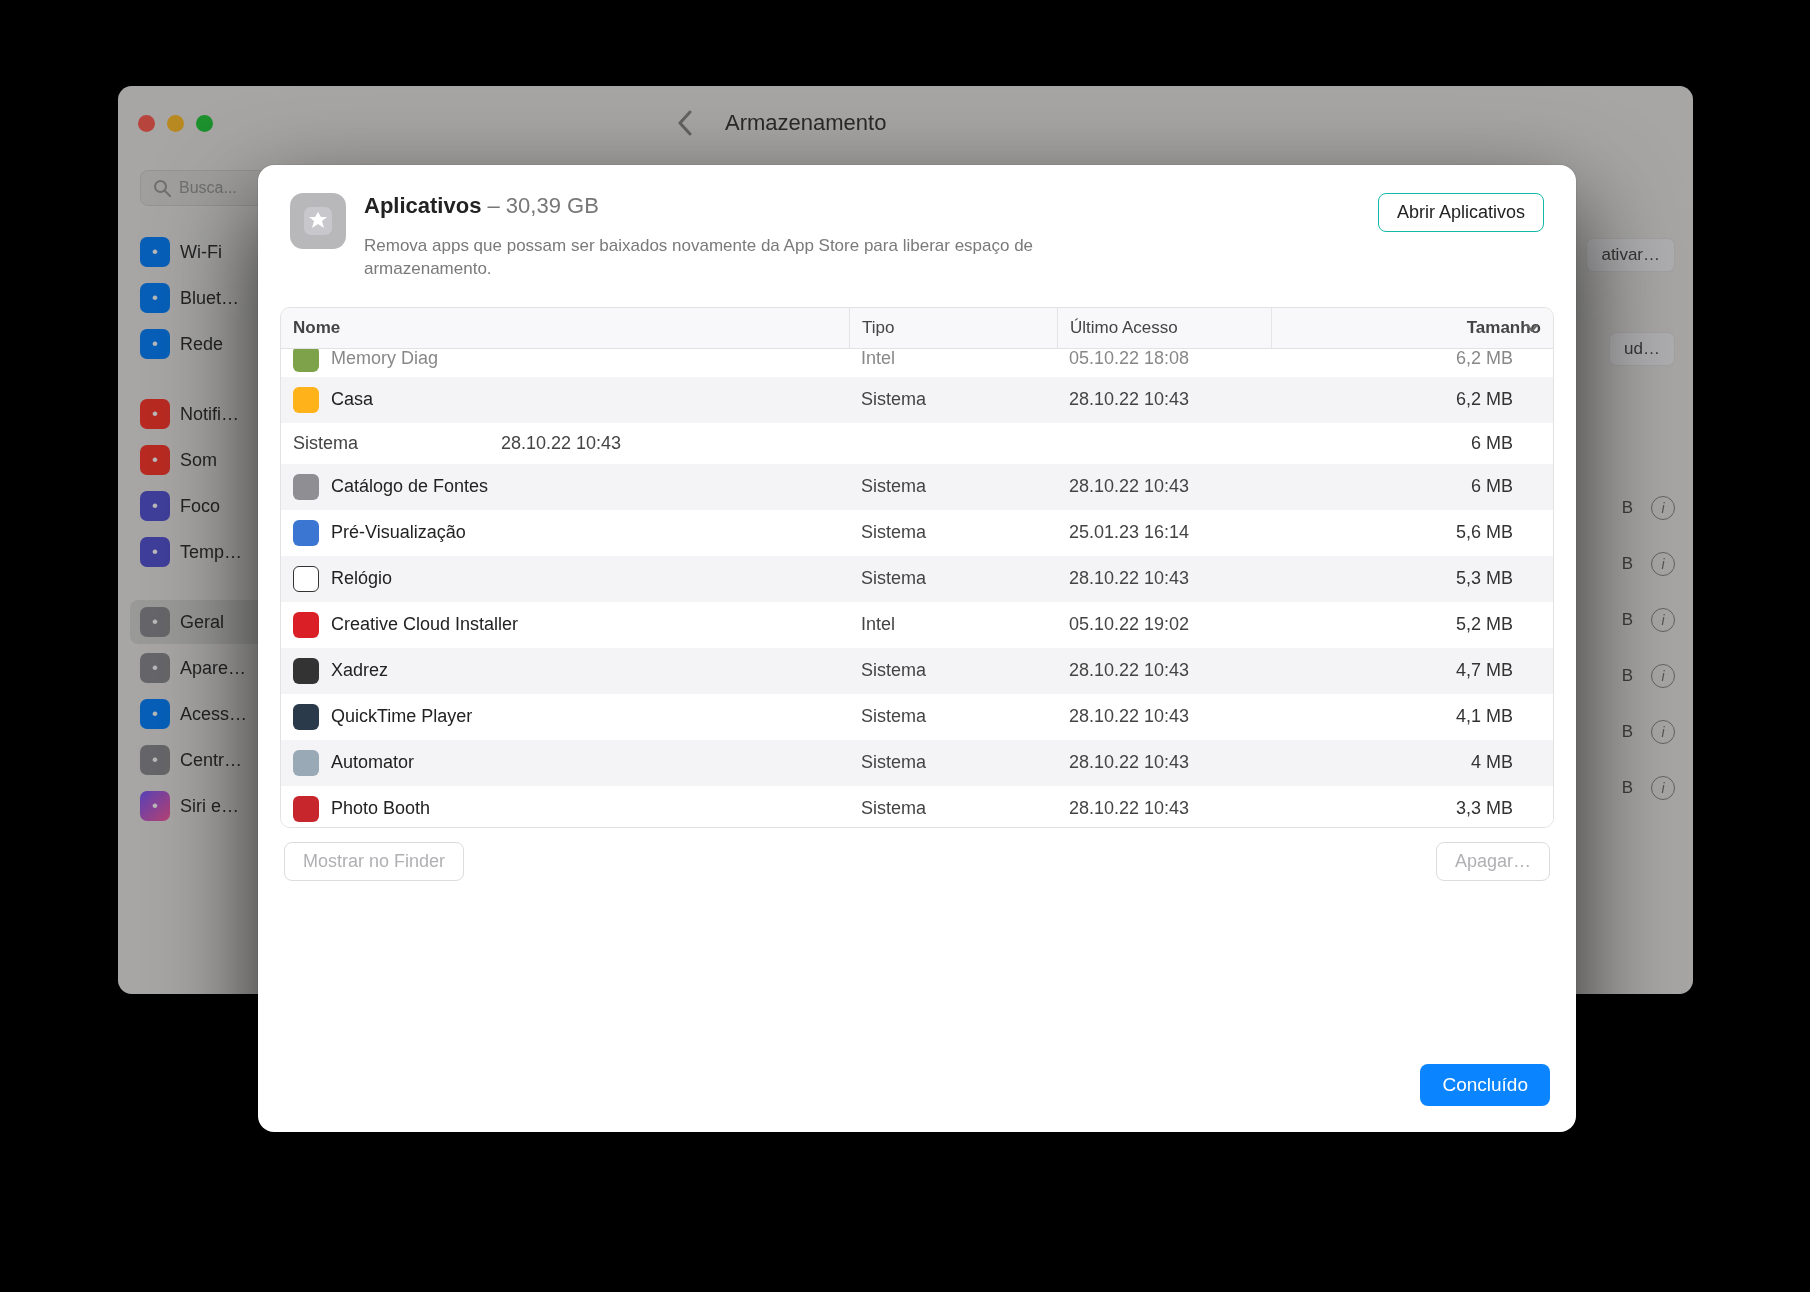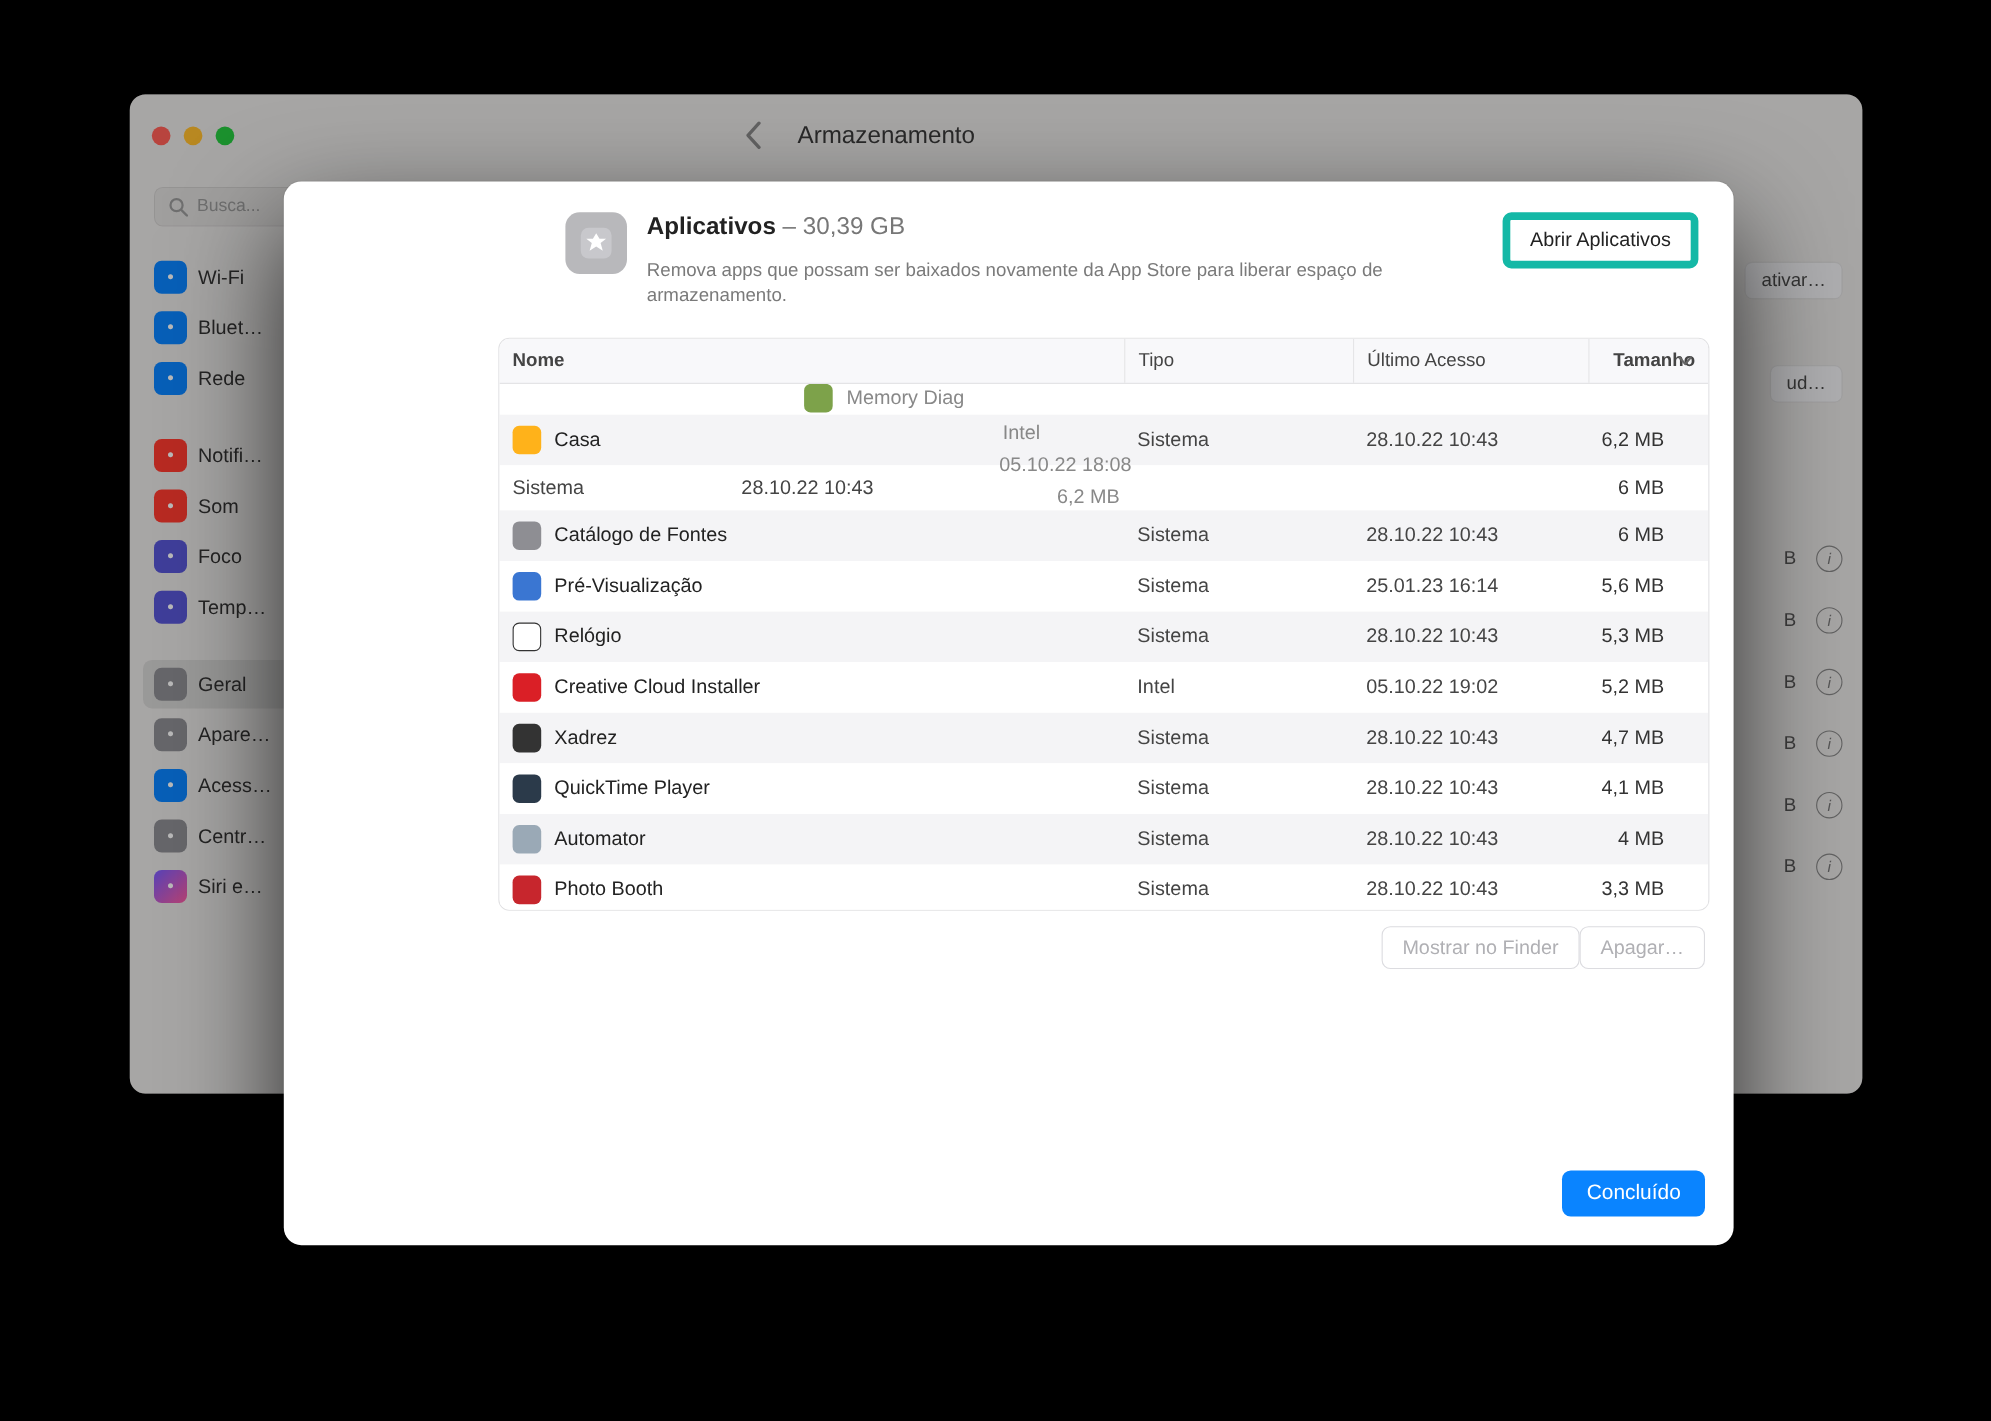--- a/index.html
+++ b/index.html
@@ -36,46 +36,46 @@
 .pill { background:#f2f2f4; border:1px solid rgba(0,0,0,0.08); border-radius:7px; padding:6px 14px; font-size:17px; color:#4a4a4a;}
 .strip { display:flex; align-items:center; gap:18px; font-size:17px; color:#555;}
 .info-ic{ width:24px;height:24px;border:1.8px solid #888;border-radius:50%;display:flex;align-items:center;justify-content:center;font-size:14px;font-style:italic;color:#777;}
 
 
 .sheet {
   position:absolute; left:258px; top:165px;
   width:1318px; height:967px;
   background:#fff; border-radius:16px;
   box-shadow: 0 40px 100px rgba(0,0,0,0.75), 0 0 0 1px rgba(0,0,0,0.05);
-  display:flex; flex-direction:column;align-items:flex-end;
+  display:flex; flex-direction:column;
 }
 .sheet-head { padding:28px 32px 18px 32px; display:flex; gap:18px; align-items:flex-start;}
 .app-ic { width:56px;height:56px;border-radius:13px;background:#b8b8bb;display:flex;align-items:center;justify-content:center;}
 .head-txt { flex:1; }
 .head-t1 { font-size:22px; color:#222; font-weight:600; display:inline; }
 .head-t1 .sz{ font-weight:400; color:#777;}
 .head-t2 { font-size:17px; color:#7a7a7a; margin-top:16px; max-width:760px; line-height:1.35;}
-.open-btn { background:#fff; border:7px solid #14b8a6; border-radius:8px; padding:8px 18px; font-size:18px; color:#222; font-weight:500;}
+.open-btn { background:#fff; border:1px solid #14b8a6; border-radius:8px; padding:8px 18px; font-size:18px; color:#222; font-weight:500;}
 
 .table-wrap { margin:8px 22px 0 22px; border:1px solid #e2e2e4; border-radius:10px; overflow:hidden; flex:0 0 auto;}
 .thead { display:flex; background:#f8f8fa; border-bottom:1px solid #e2e2e4; font-size:17px; color:#444;}
 .thead .col { padding:10px 12px; border-left:1px solid #e5e5e7; }
 .thead .col:first-child{border-left:none;font-weight:bold;}
 .col-name{width:568px;} .col-type{width:208px;} .col-date{width:214px; text-align:left;} .col-size{flex:1; text-align:right; font-weight:600; position:relative;}
 .sort-ic{ position:absolute; right:14px; top:50%; transform:translateY(-50%);}
 .tbody { max-height:478px; overflow:hidden; }
 .row { display:flex; font-size:18px; color:#222; align-items:center;}
 .row:nth-child(odd){ background:#fff;} .row:nth-child(even){ background:#f4f4f6;}
 .row .c { padding:10px 12px; }
 .row .c.name{ width:568px; display:flex; align-items:center; gap:12px;}
 .row .c.type{ width:208px; color:#444;}
 .row .c.date{ width:214px; color:#444;}
 .row .c.size{ flex:1; text-align:right; padding-right:40px; color:#333;}
 .app-badge{ width:26px;height:26px;border-radius:6px; display:inline-flex;align-items:center;justify-content:center;font-size:15px;}
-.row.cut{ height:28px;flex-direction:column;} .row.cut .c{padding-top:0;padding-bottom:8px; color:#888;}
+.row.cut{ height:28px;} .row.cut .c{padding-top:0;padding-bottom:8px; color:#888;}
 
 .sheet-actions { display:flex; justify-content:space-between; padding:14px 26px;}
 .ghost-btn { background:#fff; border:1px solid #dcdce0; border-radius:8px; padding:8px 18px; font-size:18px; color:#b0b0b4;}
 .sheet-foot { margin-top:auto; display:flex; justify-content:flex-end; padding:22px 26px 26px 26px;}
 .primary { background:#0a84ff; color:#fff; border:none; border-radius:8px; padding:10px 22px; font-size:19px; font-weight:500;}
 
 svg{display:block;}
 </style>
 </head>
 <body>

